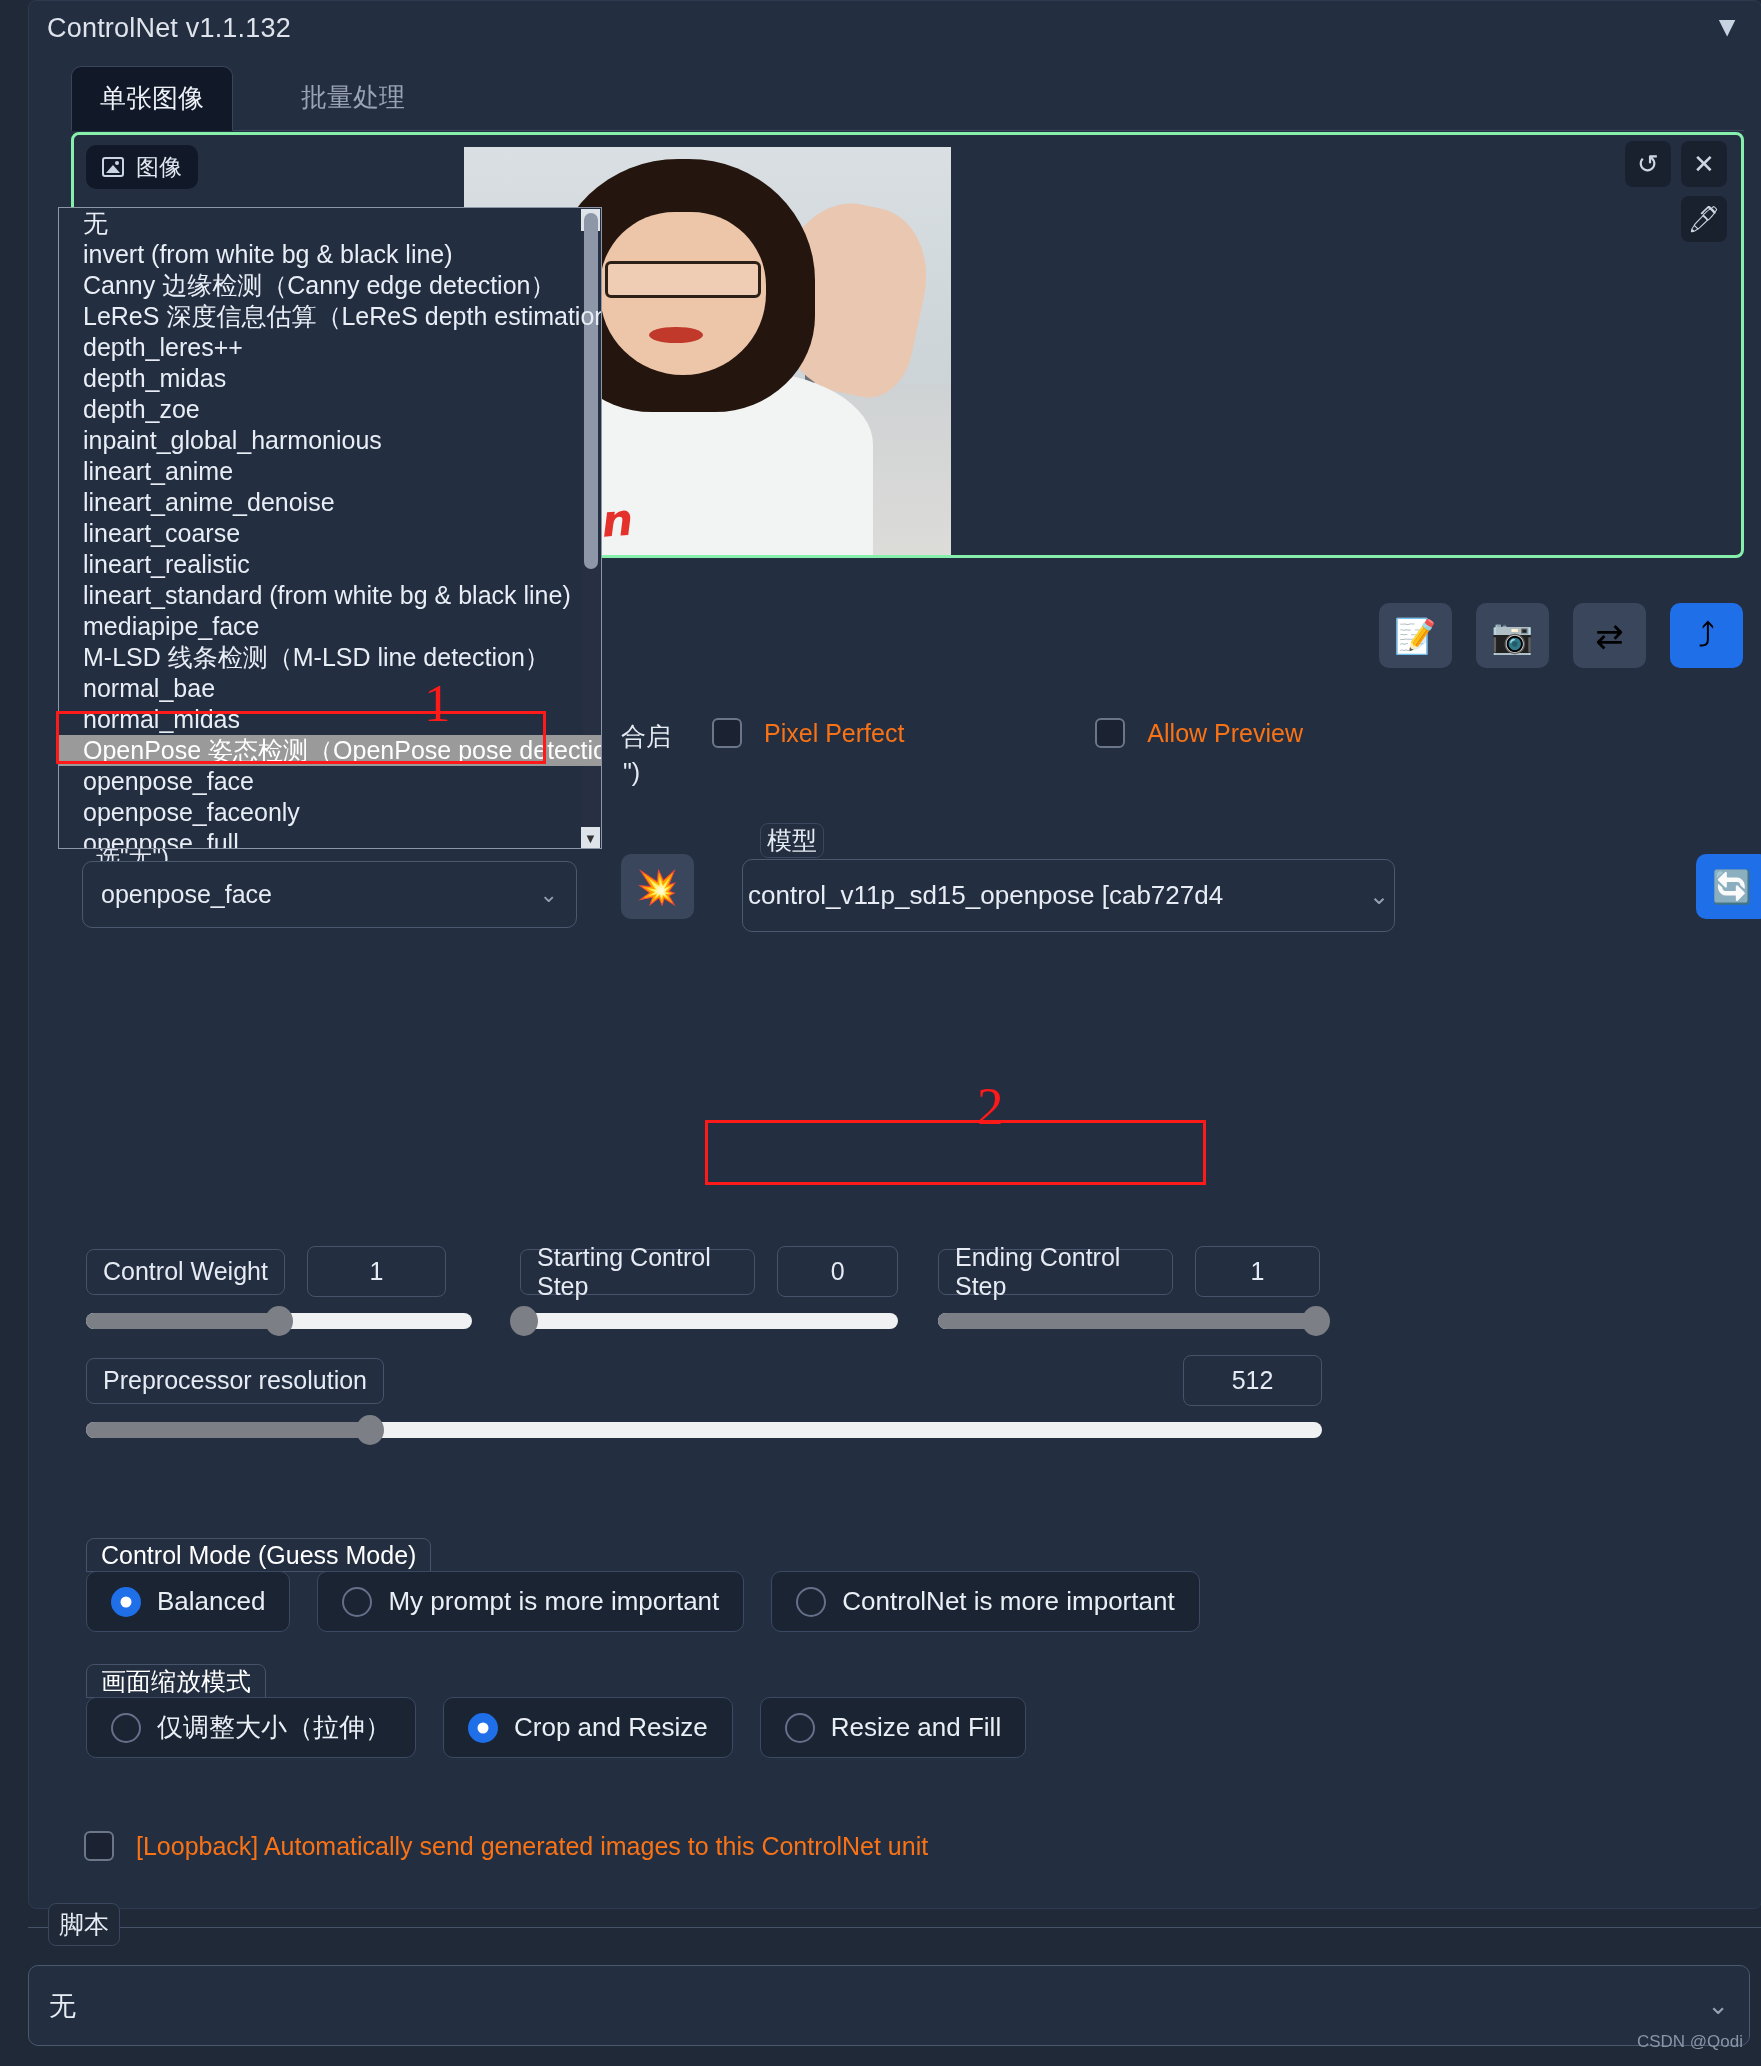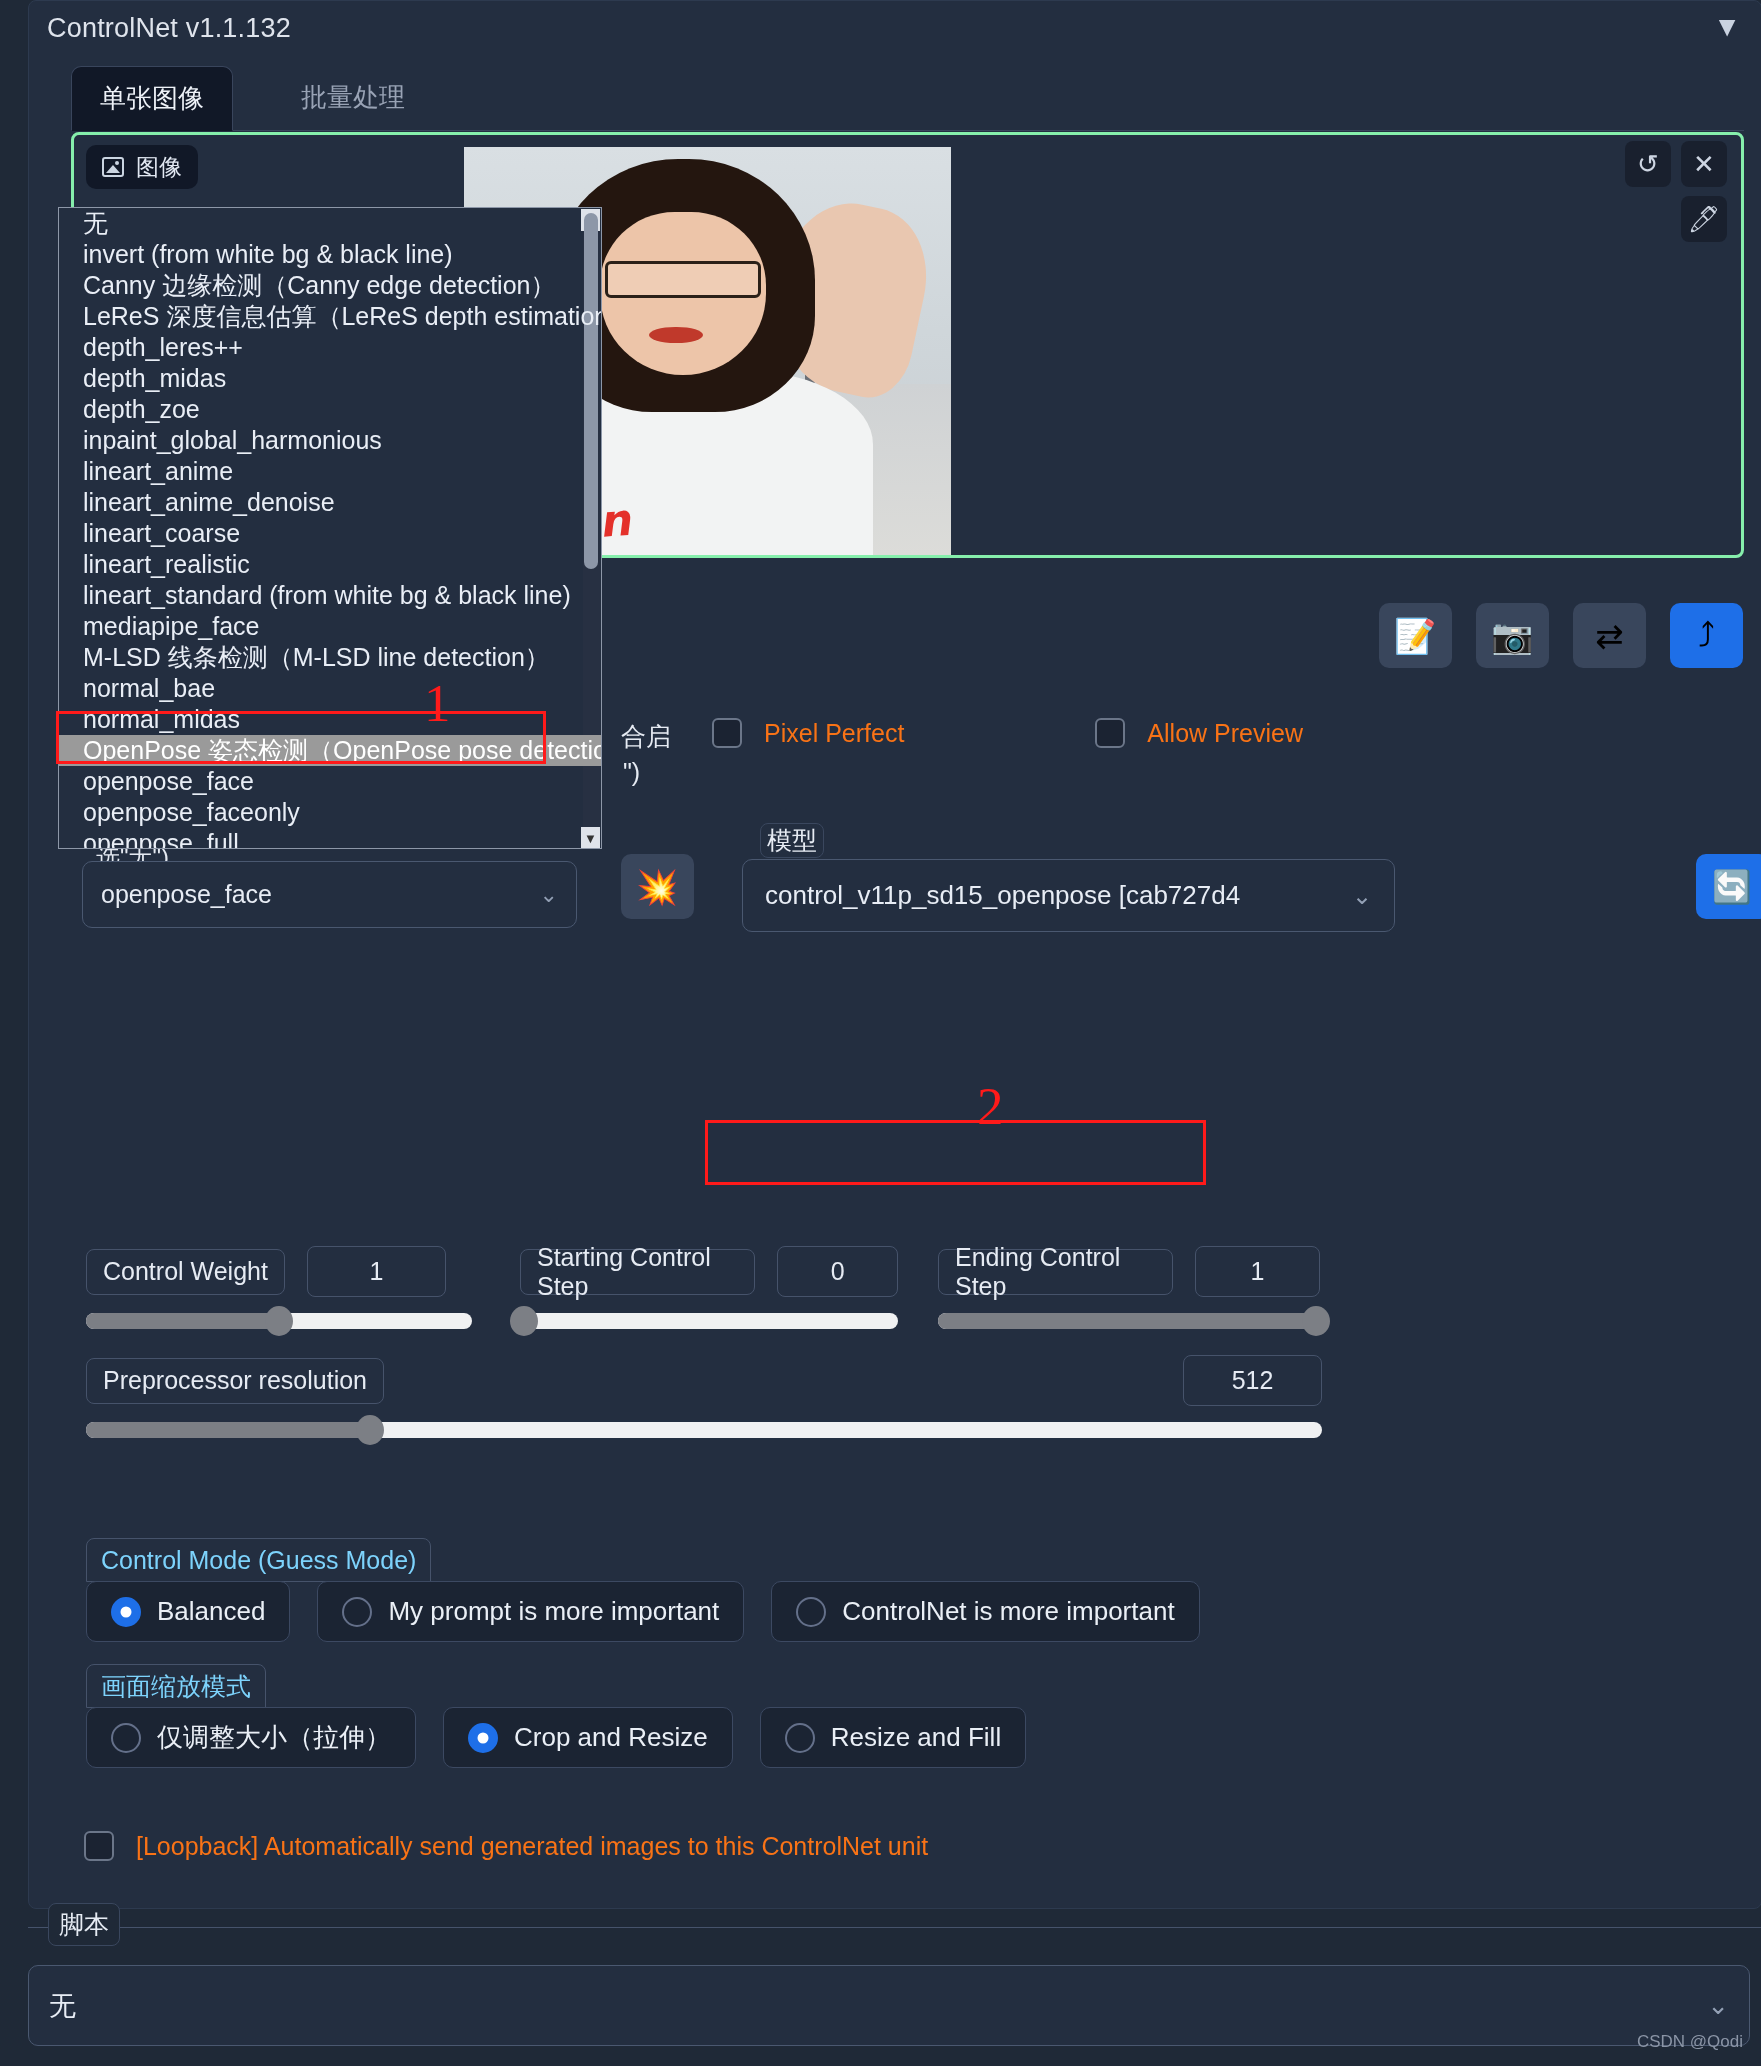--- a/index.html
+++ b/index.html
@@ -235,21 +235,21 @@
     font-size: 25px; color: #e6ebf3;
     background: #232e40; padding: 0 6px;
     border: 1px solid #3a475e; border-radius: 8px;
   }
   .model-box {
     position: absolute; left: 0; top: 36px;
     width: 653px; height: 73px;
     background: #232e40;
     border: 1px solid #4a5870; border-radius: 10px;
     display: flex; align-items: center;
-    padding: 0 22px;
+    padding: 0 5px;
     font-size: 26px; color: #e8edf5;
     cursor: pointer;
   }
   .model-box .caret { margin-left: auto; color: #93a0b5; font-size: 24px; }
   .refresh-btn {
     position: absolute; left: 1667px; top: 853px;
     width: 73px; height: 65px;
     background: #1e6fe8; border-radius: 10px;
     display: flex; align-items: center; justify-content: center;
     font-size: 32px; color: #fff; cursor: pointer;
@@ -298,23 +298,23 @@
     position: absolute; top: -7px;
     width: 28px; height: 30px;
     background: #7c7f85; border-radius: 50%;
     transform: translateX(-50%);
     cursor: pointer;
   }
   
   .rgroup { position: absolute; }
   .rg-label {
     display: inline-flex; align-items: center;
-    height: 44px; padding: 0 14px;
+    height: 34px; padding: 0 14px;
     border: 1px solid #46536b; border-radius: 8px 8px 0 0;
-    font-size: 25px; color: #7dd3fc;
+    font-size: 25px; color: #ffffff;
     background: #232e40;
   }
   .rg-opts { display: flex; gap: 27px; margin-top: -1px; }
   .ropt {
     display: flex; align-items: center; gap: 16px;
     height: 61px; padding: 0 24px;
     background: #1b2433;
     border: 1px solid #3c4962; border-radius: 10px;
     font-size: 26px; color: #eaeff6;
     cursor: pointer;

